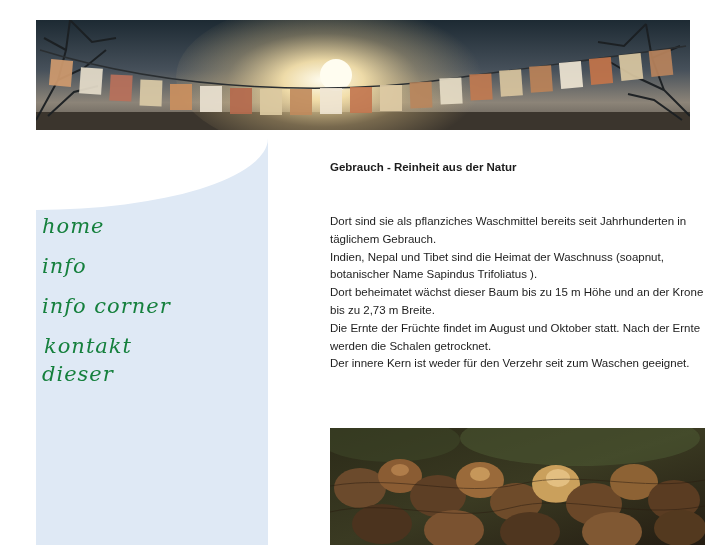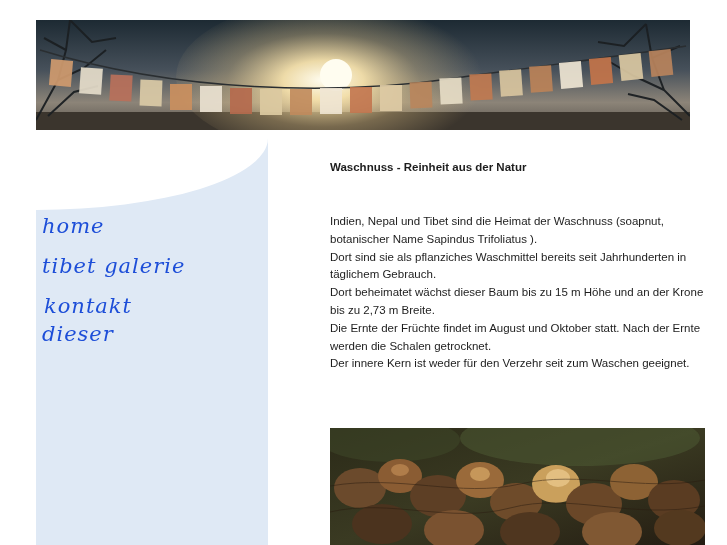--- a/index.html
+++ b/index.html
@@ -54,21 +54,21 @@
 
   
   .nav {
     position: absolute;
     left: 36px;
     top: 215px;
     width: 232px;
   }
   .nav-item {
     display: block;
-    color: #1d4ed8;
+    color: #15803d;
     font-family: "DejaVu Serif", serif;
     font-style: italic;
     font-size: 21px;
     letter-spacing: 1px;
     text-decoration: none;
     padding: 0 0 0 6px;
     margin-bottom: 18px;
     line-height: 1.05;
     white-space: nowrap;
   }
@@ -175,30 +175,31 @@
         <rect x="524" y="42" width="22" height="26" fill="#eee5d3" opacity="0.92" transform="rotate(-5 535 55)"></rect>
         <rect x="554" y="38" width="22" height="26" fill="#c3744a" opacity="0.92" transform="rotate(-5 565 51)"></rect>
         <rect x="584" y="34" width="22" height="26" fill="#dac8a2" opacity="0.92" transform="rotate(-6 595 47)"></rect>
         <rect x="614" y="30" width="22" height="26" fill="#b8835c" opacity="0.92" transform="rotate(-6 625 43)"></rect>
       </g>
     </svg>
   </div>
 
   <nav class="nav">
     <a class="nav-item" href="#">home</a>
-    <a class="nav-item" href="#">tibet galerie</a>
+    <a class="nav-item" href="#">info</a>
+    <a class="nav-item" href="#">info corner</a>
     <a class="nav-item tight" href="#">kontakt</a>
     <a class="nav-item" href="#">dieser</a>
   </nav>
 
   <div class="content">
-    <h1 class="content-title">Waschnuss - Reinheit aus der Natur</h1>
+    <h1 class="content-title">Gebrauch - Reinheit aus der Natur</h1>
     <div class="content-body">
+      <p>Dort sind sie als pflanziches Waschmittel bereits seit Jahrhunderten in täglichem Gebrauch.</p>
       <p>Indien, Nepal und Tibet sind die Heimat der Waschnuss (soapnut, botanischer Name Sapindus Trifoliatus ).</p>
-      <p>Dort sind sie als pflanziches Waschmittel bereits seit Jahrhunderten in täglichem Gebrauch.</p>
       <p>Dort beheimatet wächst dieser Baum bis zu 15 m Höhe und an der Krone bis zu 2,73 m Breite.</p>
       <p>Die Ernte der Früchte findet im August und Oktober statt. Nach der Ernte werden die Schalen getrocknet.</p>
       <p>Der innere Kern ist weder für den Verzehr seit zum Waschen geeignet.</p>
     </div>
   </div>
 
   <div class="photo-lower">
     <svg width="375" height="117" viewBox="0 0 375 117" xmlns="http://www.w3.org/2000/svg">
       <defs>
         <linearGradient id="bgd" x1="0" y1="0" x2="1" y2="1">

